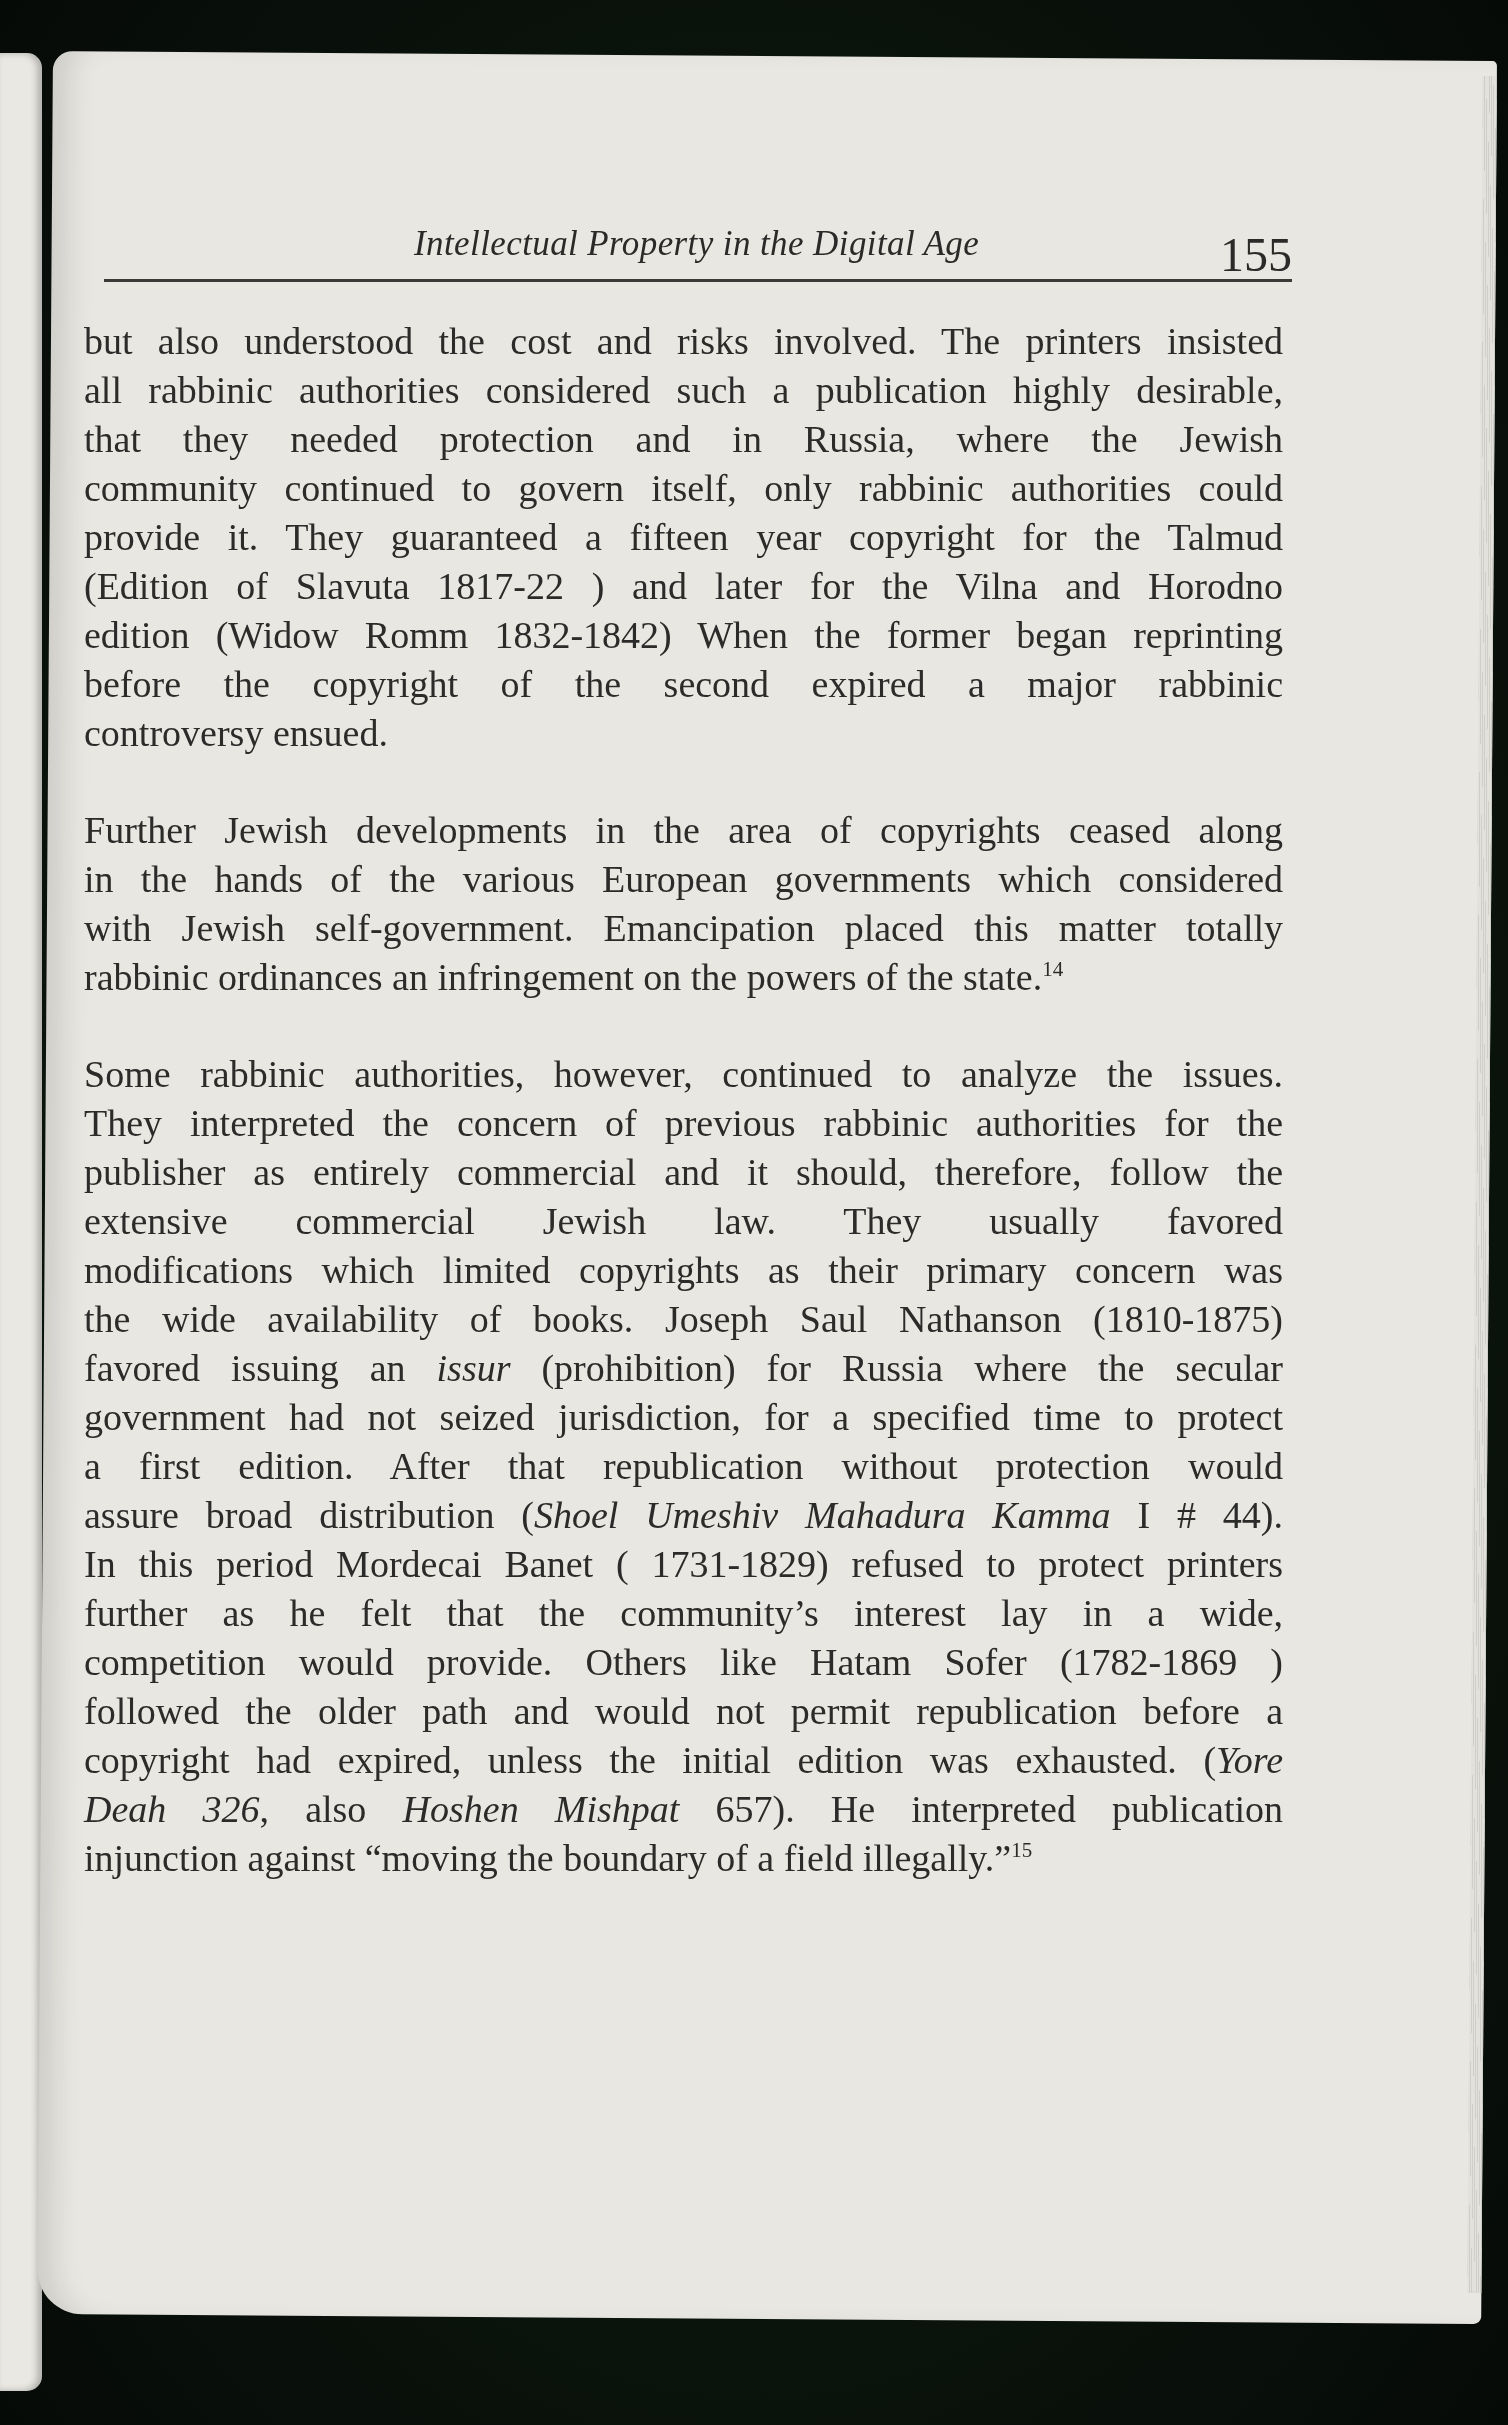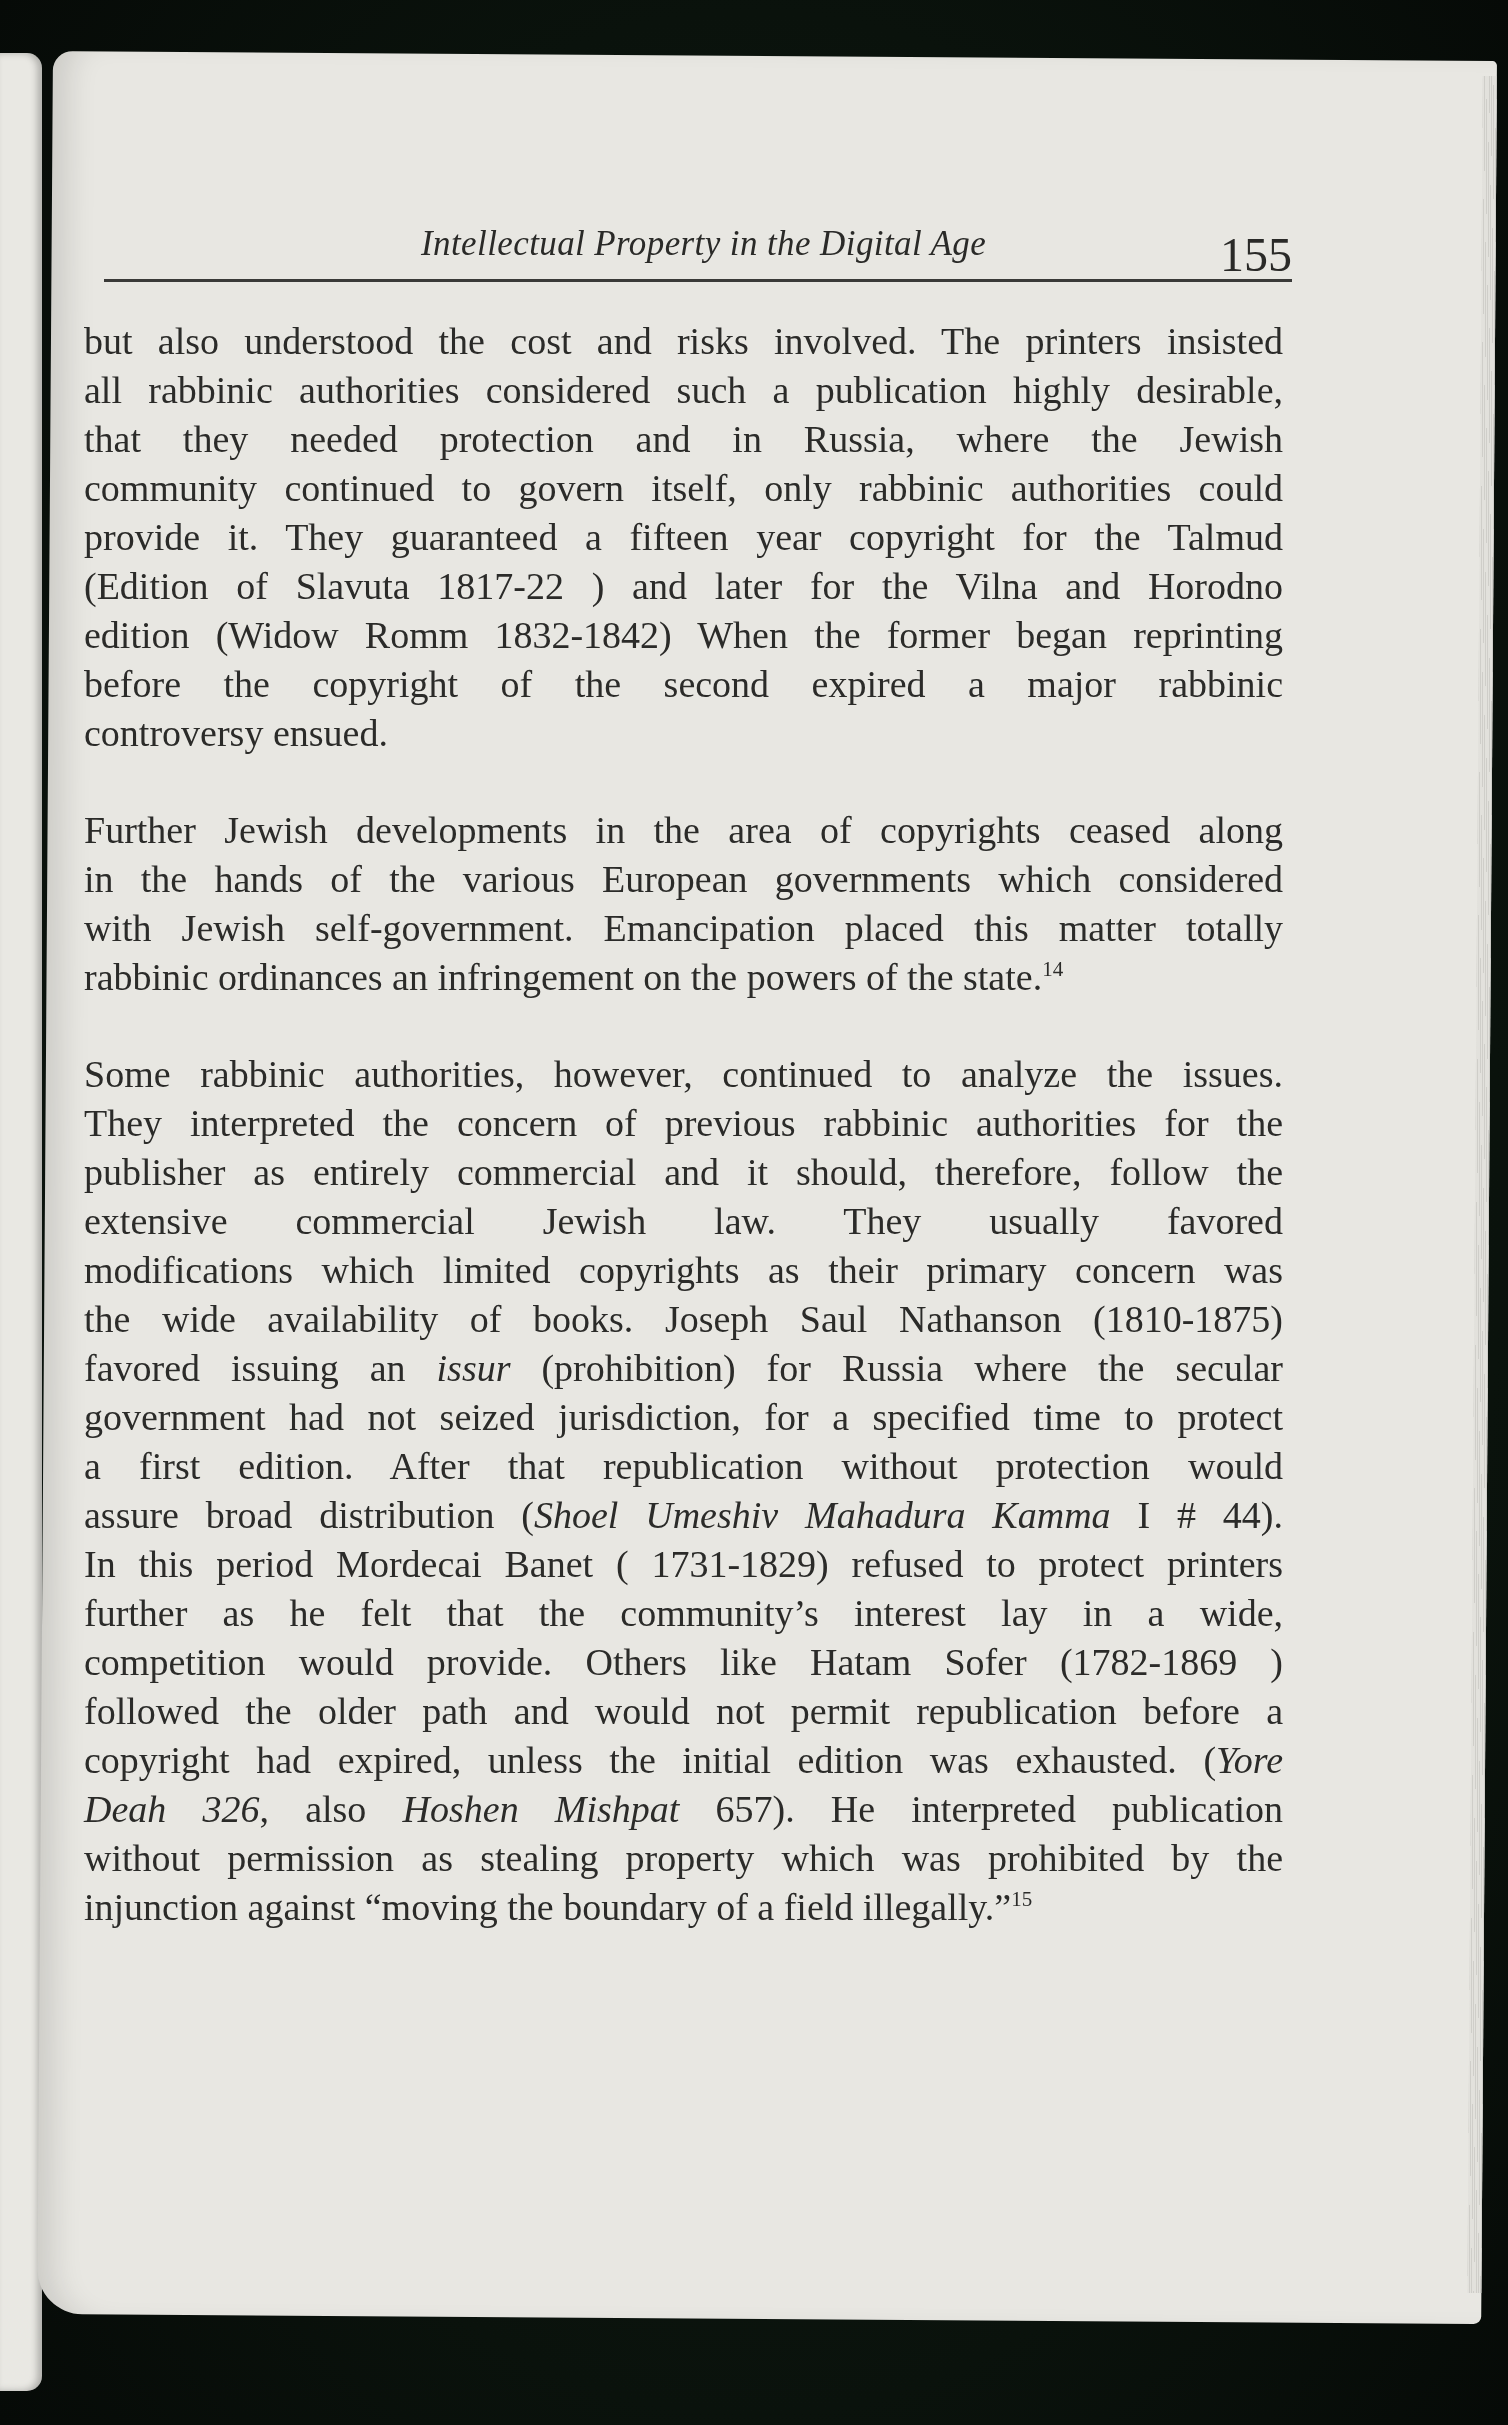--- a/index.html
+++ b/index.html
@@ -23,21 +23,21 @@
   }
   .page-edges {
     position:absolute; right:0; top:15px; width:13.6px; height:2217px;
     background: repeating-linear-gradient(90deg,#e2e1dc 0 1.5px,#cfcec9 1.5px 2.3px);
   }
   .header {
     position:absolute; left:104px; top:219px; width:1188px; height:60px;
     border-bottom:3.8px solid #3a3a38;
   }
   .running-title {
-    position:absolute; left:317px; top:4.5px;
+    position:absolute; left:310px; top:4.5px;
     font-family:"Liberation Serif", serif; font-style:italic;
     font-size:35px; color:#2a2a28; letter-spacing:0.4px;
   }
   .page-number {
     position:absolute; right:0; top:7.5px;
     font-family:"Liberation Serif", serif; font-size:48px; color:#2a2a28;
   }
   .body-text {
     position:absolute; left:84px; top:317px; width:1199px;
     font-family:"Liberation Serif", serif; font-size:38px; line-height:49px;
@@ -94,18 +94,17 @@
     <span class="line"><span>favored issuing an </span><i>issur</i><span> (prohibition) for Russia where the secular</span></span>
     <span class="line">government had not seized jurisdiction, for a specified time to protect</span>
     <span class="line">a first edition. After that republication without protection would</span>
     <span class="line"><span>assure broad distribution (</span><i>Shoel Umeshiv Mahadura Kamma</i><span> I # 44).</span></span>
     <span class="line">In this period Mordecai Banet ( 1731-1829) refused to protect printers</span>
     <span class="line">further as he felt that the community’s interest lay in a wide,</span>
     <span class="line">competition would provide. Others like Hatam Sofer (1782-1869 )</span>
     <span class="line">followed the older path and would not permit republication before a</span>
     <span class="line"><span>copyright had expired, unless the initial edition was exhausted. (</span><i>Yore</i></span>
     <span class="line"><i>Deah 326</i><span>, also </span><i>Hoshen Mishpat</i><span> 657). He interpreted publication</span></span>
-    <span class="line">without permission as stealing property which was prohibited by the</span>
     <span class="line last"><span>injunction against “moving the boundary of a field illegally.”</span><sup>15</sup></span>
   </div>
 
 </div>
 
 
 </body></html>

